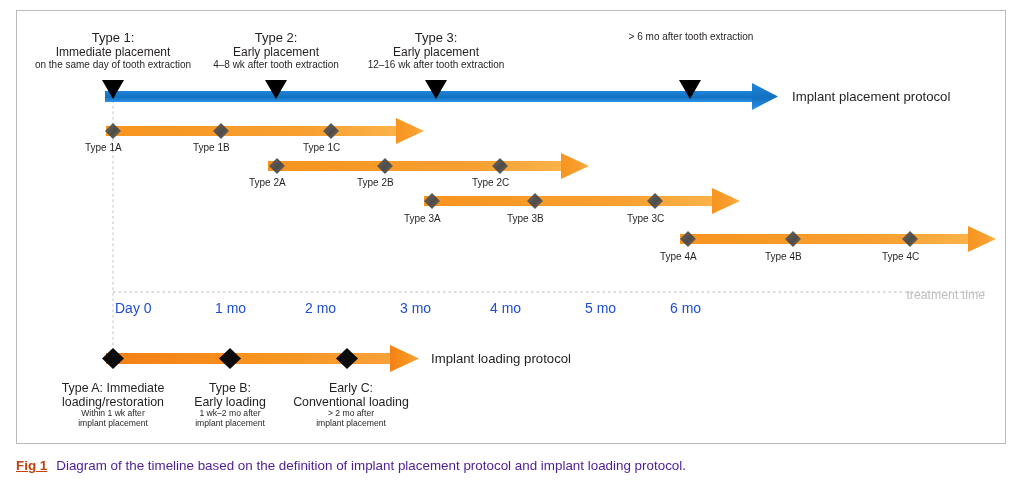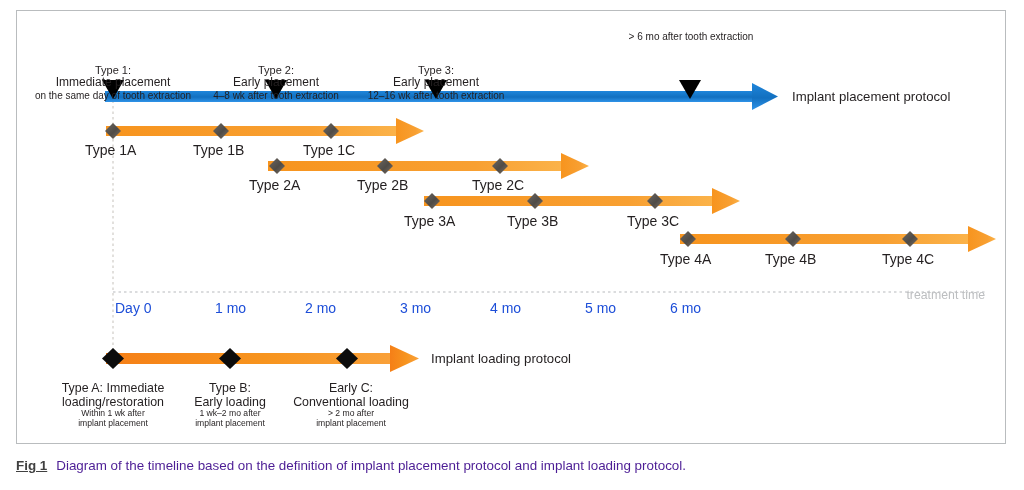--- a/index.html
+++ b/index.html
@@ -21,27 +21,27 @@
   }
   #canvas{position:absolute;left:0;top:0;width:1024px;height:490px;}
 
   
   .tlabel{
     position:absolute;
     text-align:center;
     line-height:1.12;
     color:#231f20;
   }
-  .tlabel .l1{font-size:11px;margin-top:33px;}
+  .tlabel .l1{font-size:13px;}
   .tlabel .l2{font-size:12px;}
   .tlabel .l3{font-size:10px;}
 
   .abc-label{
     position:absolute;
-    font-size:14px;
+    font-size:10px;
     color:#231f20;
     white-space:nowrap;
   }
 
   .tick-label{
     position:absolute;
     font-size:14px;
     color:#1d4ed8;
     white-space:nowrap;
   }
@@ -72,21 +72,21 @@
   .load-label .l3{font-size:8.6px;}
 
   
   #caption{
     position:absolute;
     left:16px;top:458px;
     width:990px;
     font-size:13.4px;
     white-space:nowrap;
   }
-  #caption .fignum{color:#404040;font-weight:bold;text-decoration:underline;}
+  #caption .fignum{color:#c2410c;font-weight:bold;text-decoration:underline;}
   #caption .captext{color:#4c1d95;margin-left:9px;}
 </style>
 </head>
 <body>
 
 <div id="figure-box"></div>
 
 <svg id="canvas" viewBox="0 0 1024 490" xmlns="http://www.w3.org/2000/svg">
   <defs>
     <linearGradient id="og" x1="0" y1="0" x2="1" y2="0">

